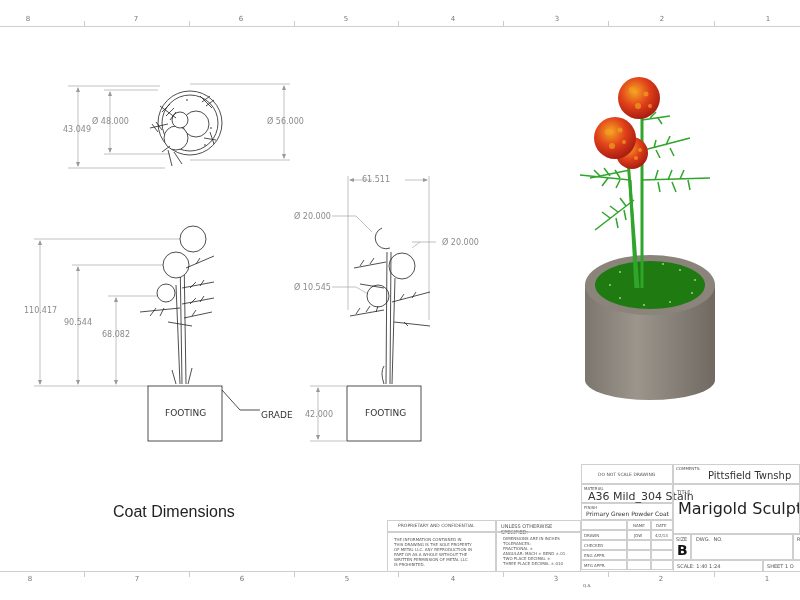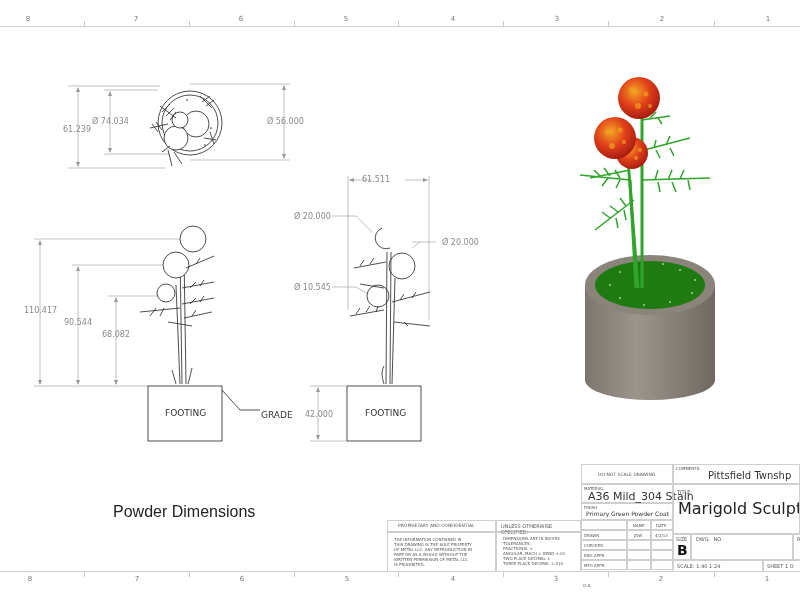--- a/index.html
+++ b/index.html
@@ -92,22 +92,22 @@
       <path d="M200,96 L212,108 M202,102 L210,96 M206,106 L214,100"></path>
       <path d="M168,150 L172,166 M174,152 L182,164 M162,152 L170,146"></path>
       <path d="M204,138 L216,140 M210,132 L214,144"></path>
     </g>
     <g fill="#222">
         <circle cx="187" cy="100" r="0.8"></circle>
         <circle cx="211" cy="128" r="0.8"></circle>
         <circle cx="205" cy="145" r="0.8"></circle>
       </g>
   </svg>
-  <span class="dim" style="left:63px;top:125px;">61.239</span>
-  <span class="dim" style="left:92px;top:117px;">Ø 74.034</span>
+  <span class="dim" style="left:63px;top:125px;">43.049</span>
+  <span class="dim" style="left:92px;top:117px;">Ø 48.000</span>
   <span class="dim" style="left:267px;top:117px;">Ø 56.000</span>
 </div>
 
 <div class="abs" style="left:0;top:0;width:800px;height:600px;pointer-events:none;">
   <svg width="800" height="600" style="left:0;top:0;">
     <g stroke="#999" stroke-width="0.6" fill="none">
       <line x1="34" y1="239" x2="190" y2="239"></line>
       <line x1="34" y1="386" x2="148" y2="386"></line>
       <line x1="40" y1="241" x2="40" y2="384"></line>
       <line x1="72" y1="265" x2="172" y2="265"></line>
@@ -250,21 +250,21 @@
       <circle cx="48" cy="72" r="3"></circle>
         <circle cx="60" cy="70" r="2.5"></circle>
         <circle cx="52" cy="86" r="3"></circle>
         <circle cx="64" cy="82" r="2"></circle>
       <circle cx="76" cy="98" r="2"></circle>
         <circle cx="80" cy="90" r="2"></circle>
     </g>
   </svg>
 </div>
 
-<div class="abs" style="left:113px;top:503px;font-size:16px;color:#222;font-family:'Liberation Sans', sans-serif;">Powder Dimensions</div>
+<div class="abs" style="left:113px;top:503px;font-size:16px;color:#222;font-family:'Liberation Sans', sans-serif;">Coat Dimensions</div>
 
 <div class="abs" style="left:387px;top:464px;width:413px;height:108px;">
 
 
   <div class="tb-cell" style="left:0;top:56px;width:109px;height:12px;">
     <span class="small" style="position:absolute;left:10px;top:2px;font-size:4.5px;">PROPRIETARY AND CONFIDENTIAL</span>
   </div>
   <div class="tb-cell" style="left:0;top:68px;width:109px;height:40px;">
     <div class="tiny" style="position:absolute;left:6px;top:4px;width:78px;">THE INFORMATION CONTAINED IN THIS DRAWING IS THE SOLE PROPERTY OF METAL LLC. ANY REPRODUCTION IN PART OR AS A WHOLE WITHOUT THE WRITTEN PERMISSION OF METAL LLC IS PROHIBITED.</div>
   </div>

